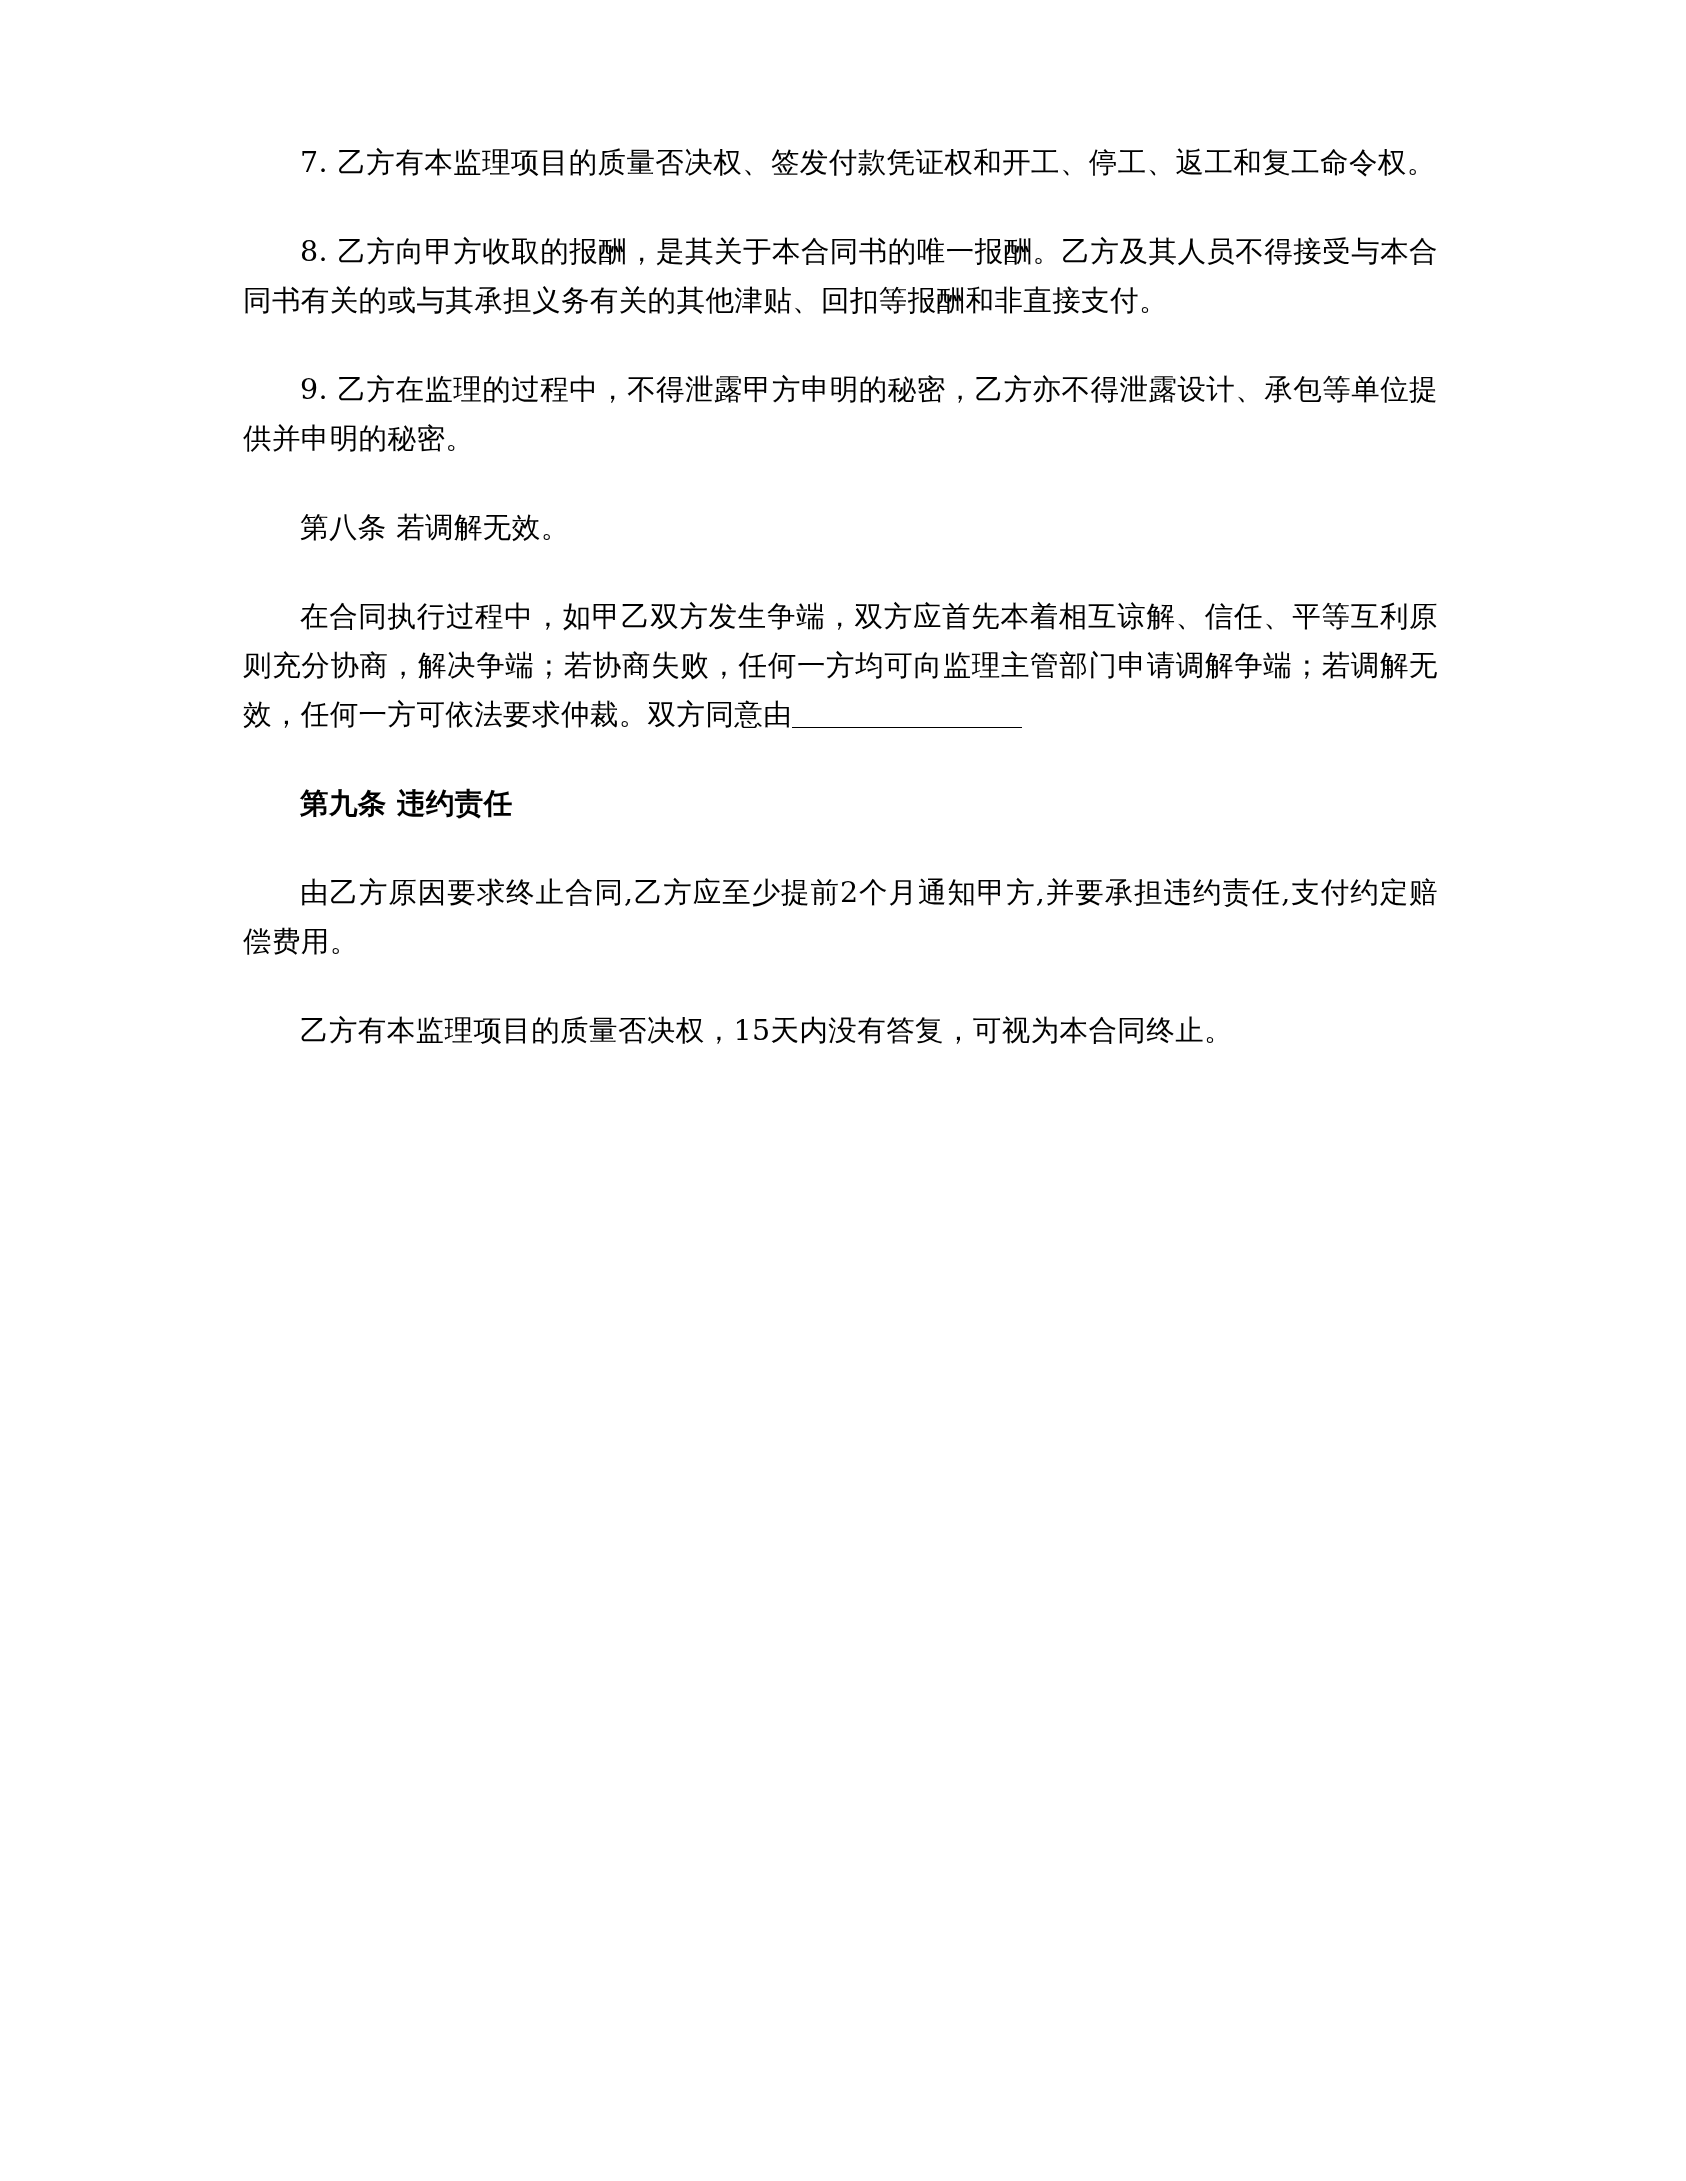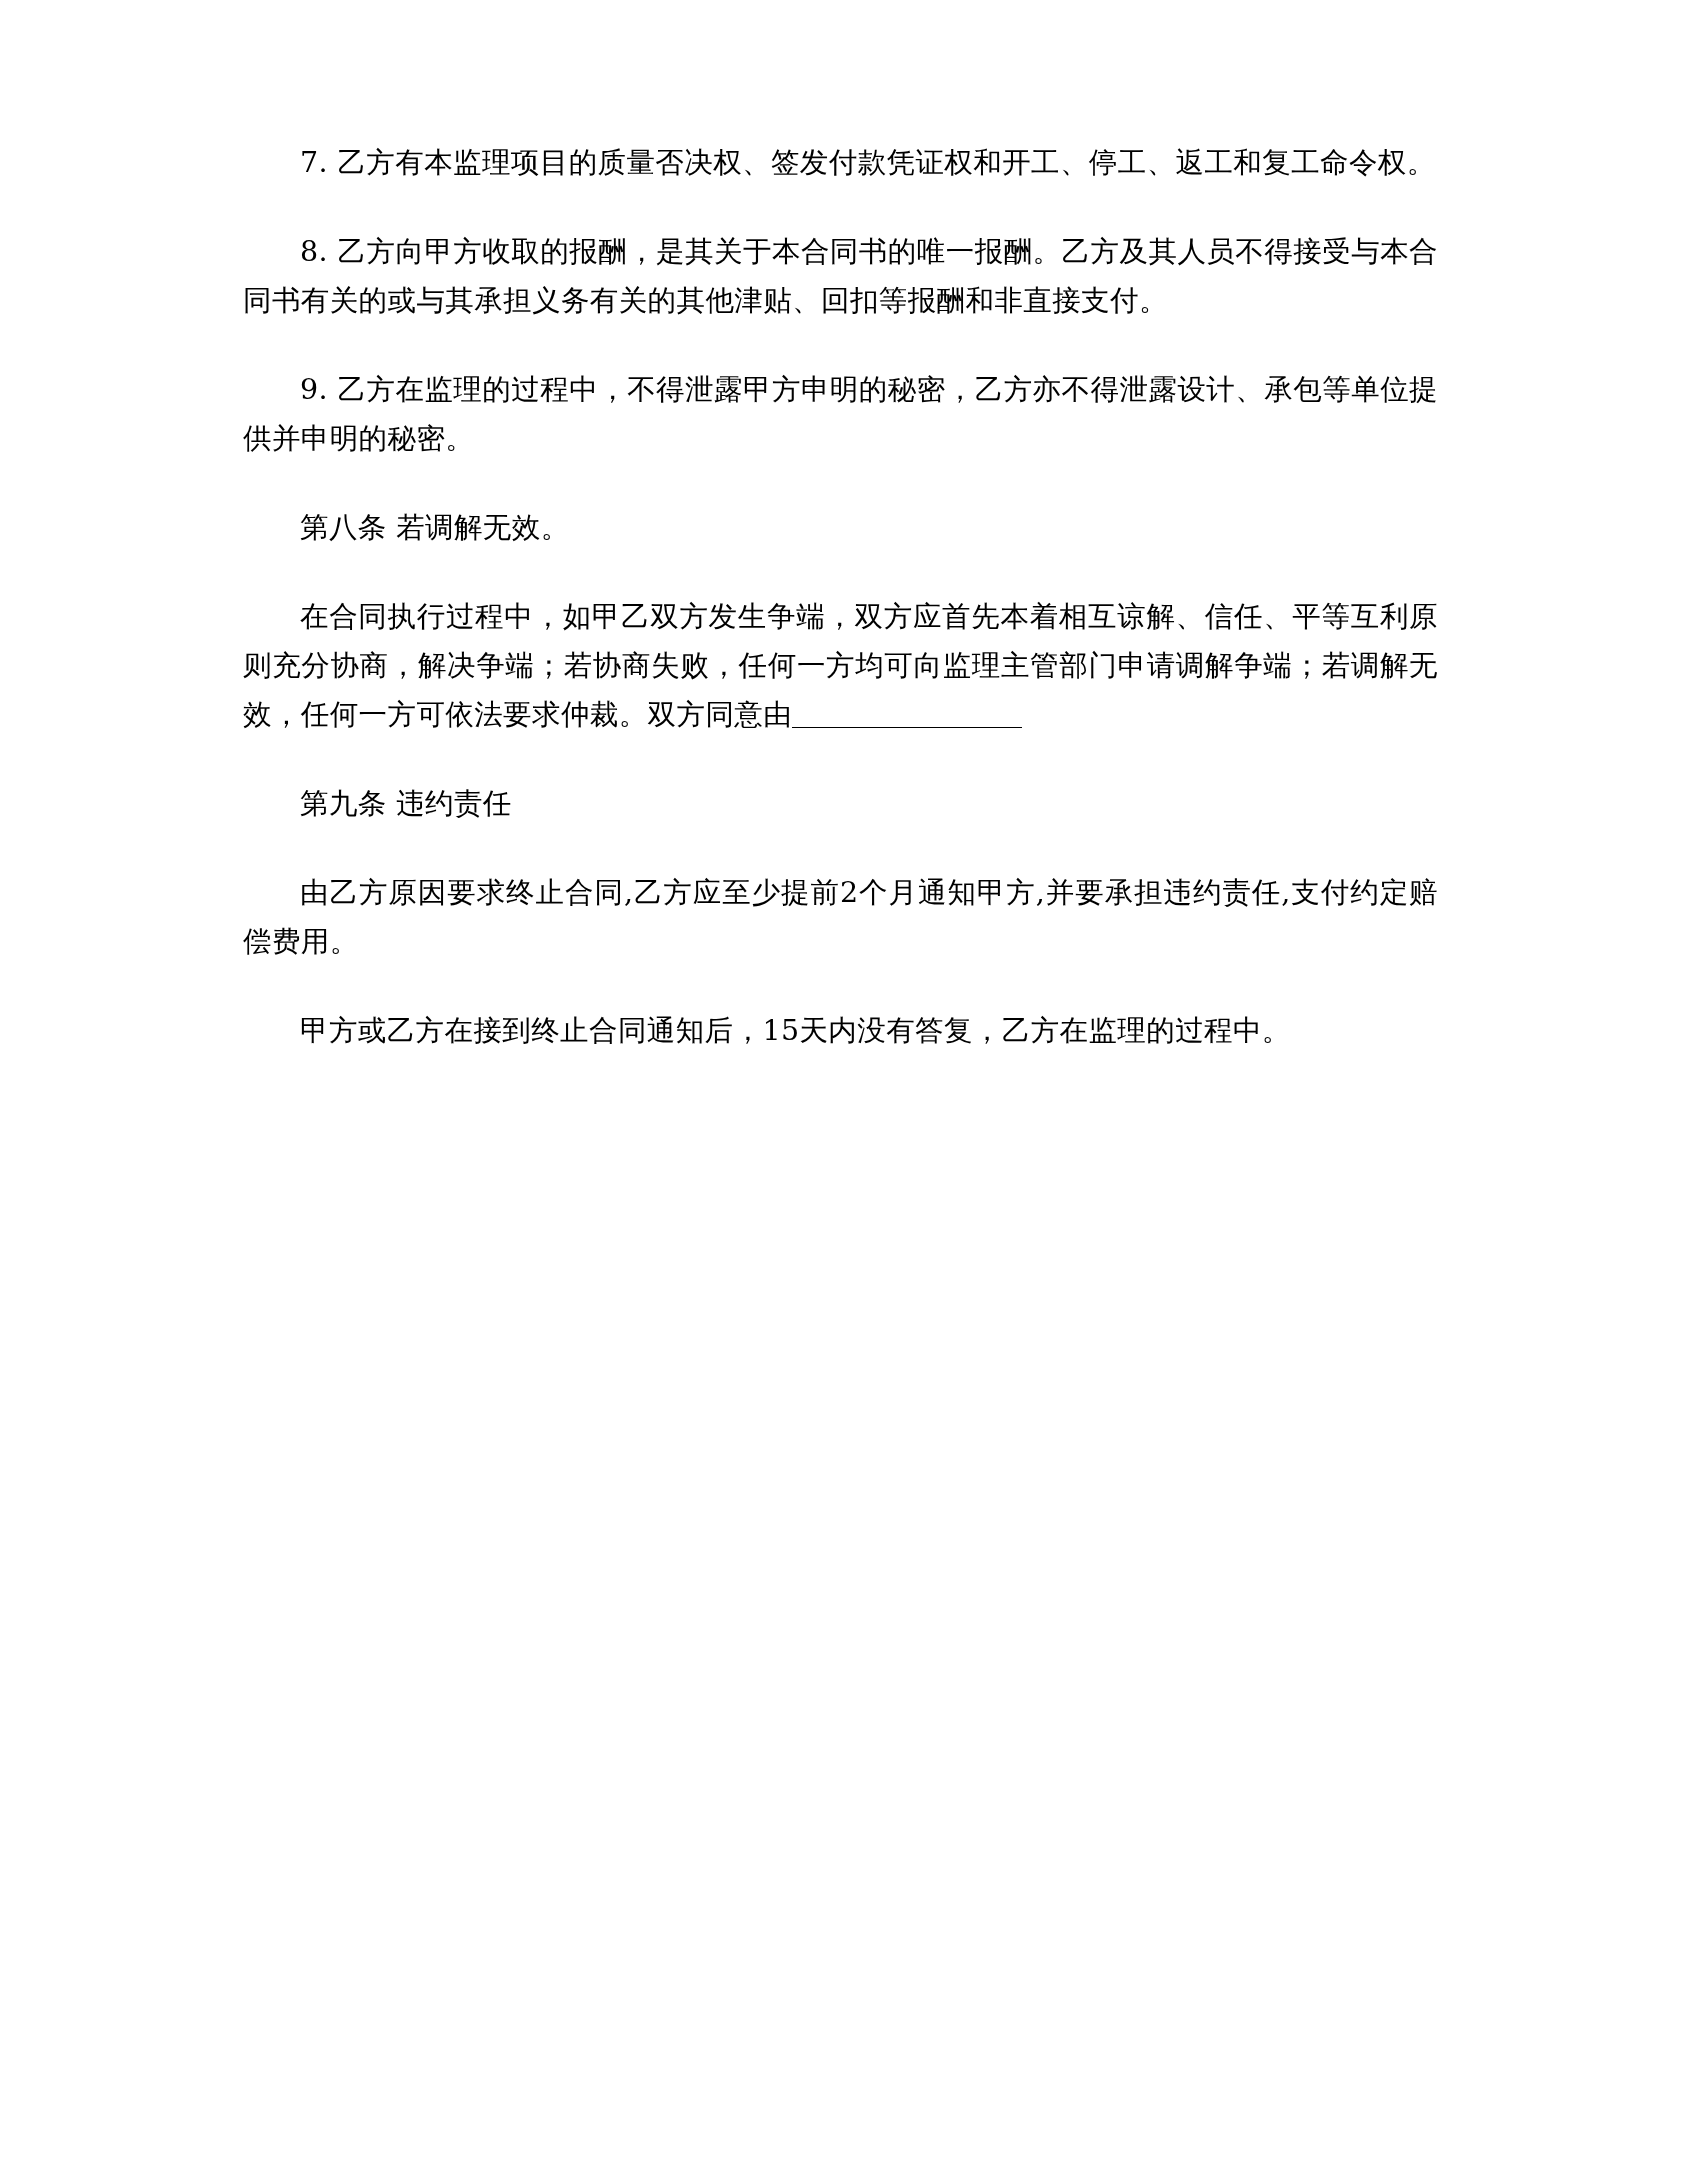--- a/index.html
+++ b/index.html
@@ -25,21 +25,21 @@
     line-height: 1.72;
     text-align: justify;
     text-justify: inter-ideograph;
   }
   p.para {
     margin: 0 0 40px 0;
     text-indent: 2em;
     letter-spacing: 0.4px;
   }
   p.para.bold {
-    font-weight: 400;
+    font-weight: 700;
     margin-top: 28px;
   }
   .blank-line {
     display: inline-block;
     border-bottom: 1.8px solid #000;
     width: 230px;
     vertical-align: -3.7px;
   }
 </style>
 </head>
@@ -72,19 +72,19 @@
     <p class="para bold">
       <span>第九条 违约责任</span>
     </p>
 
 
     <p class="para">
       <span>由乙方原因要求终止合同,乙方应至少提前2个月通知甲方,并要承担违约责任,支付约定赔偿费用。</span>
     </p>
 
     <p class="para">
-      <span>甲方或乙方在接到终止合同通知后，15天内没有答复，乙方在监理的过程中。</span>
+      <span>乙方有本监理项目的质量否决权，15天内没有答复，可视为本合同终止。</span>
     </p>
 
 
   </div>
 </div>
 
 
 </body></html>

